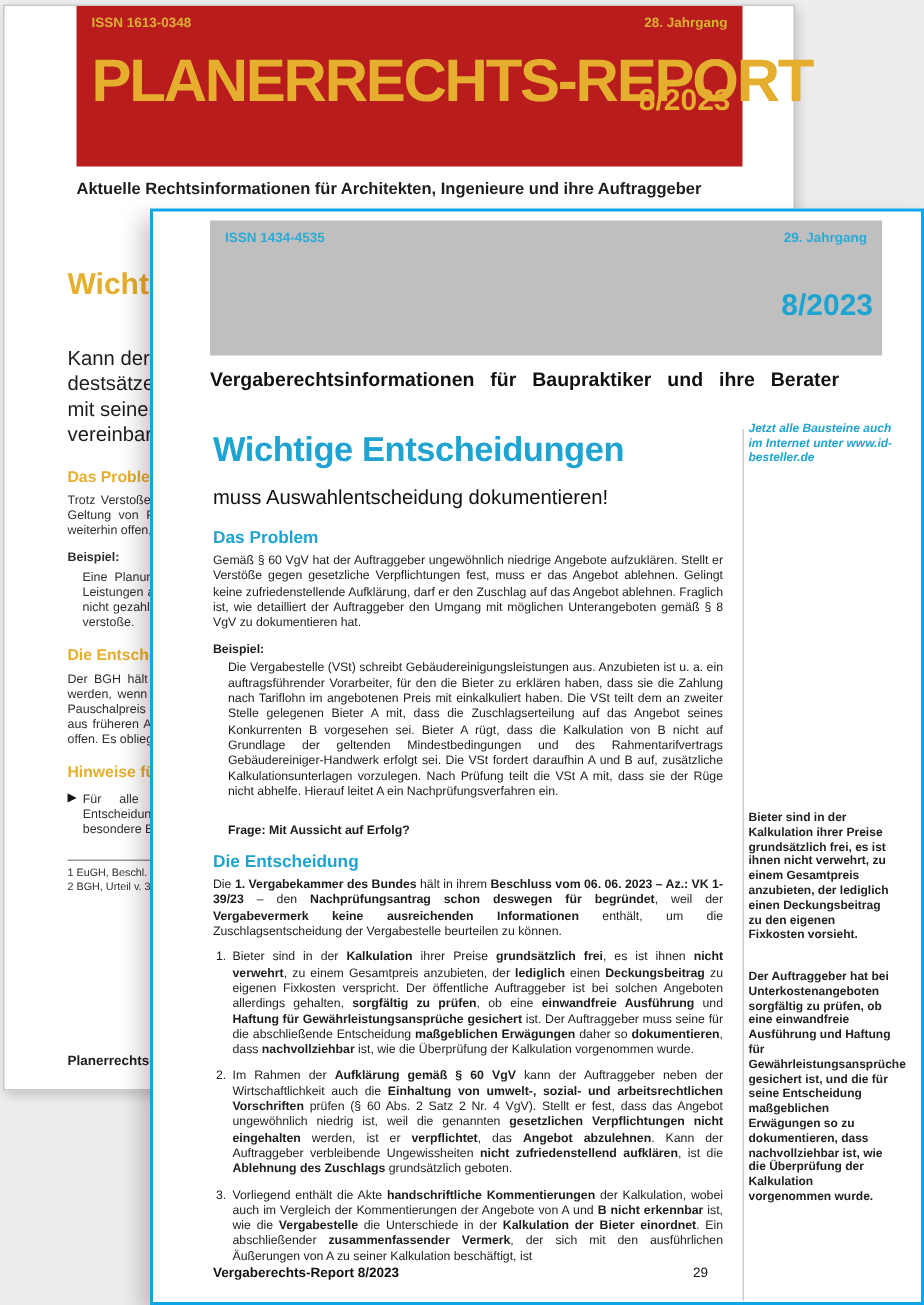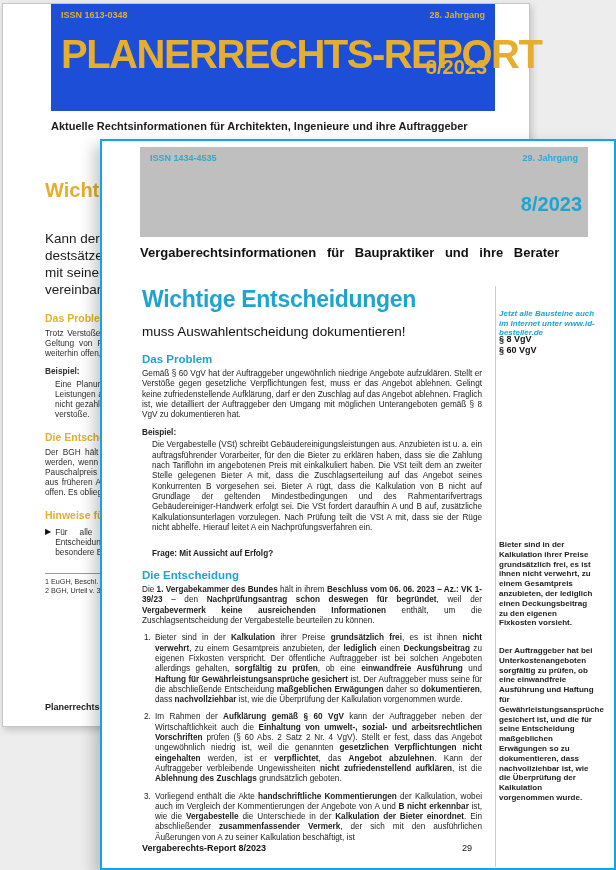--- a/index.html
+++ b/index.html
@@ -6,21 +6,21 @@
   body{
     width:616px;height:870px;position:relative;overflow:hidden;
     background:#ededed;
     font-family:"Liberation Sans",sans-serif;
     -webkit-font-smoothing:antialiased;
   }
   .page{position:absolute;background:#fff;}
   
   #back-page{left:2px;top:3px;width:526px;height:722px;z-index:1;
     border:1px solid #c6c6c6;box-shadow:2px 3px 7px rgba(0,0,0,.18);}
-  #back-band{position:absolute;left:48px;top:0;width:444px;height:107px;background:#1d4ed8;}
+  #back-band{position:absolute;left:48px;top:0;width:444px;height:107px;background:#b91c1c;}
   .band-issn{position:absolute;left:10px;top:6px;font-size:9px;font-weight:bold;}
   .band-vol{position:absolute;right:10px;top:6px;font-size:9px;font-weight:bold;}
   #back-band .band-issn,#back-band .band-vol{color:#dcae33;}
   #back-title{position:absolute;left:10px;top:28px;font-size:40px;font-weight:bold;
     letter-spacing:-1.5px;color:#e5ae2f;white-space:nowrap;}
   #back-issue{position:absolute;right:8px;top:52px;font-size:20px;font-weight:bold;color:#e5ae2f;}
   #back-tagline{position:absolute;left:48px;top:116px;width:460px;font-size:11px;font-weight:bold;color:#1c1c1c;}
   .y-head-big{color:#e5ae2f;font-size:20px;font-weight:bold;}
   .y-head{color:#e5ae2f;font-size:10.5px;font-weight:bold;}
   #back-content{position:absolute;left:42px;top:175px;width:420px;color:#2e2e2e;}
@@ -44,21 +44,21 @@
   #front-rule{position:absolute;left:393px;top:145px;width:1px;height:581px;background:#ccc;}
   #front-content{position:absolute;left:40px;top:145px;width:340px;color:#1c1c1c;}
   .c-head-big{color:#1fa4d1;font-size:23px;font-weight:bold;letter-spacing:-0.3px;}
   .c-head{color:#1fa4d1;font-size:11.5px;font-weight:bold;}
   #front-content .sub{font-size:13.5px;line-height:17px;margin-top:10px;color:#111;}
   .body-p{font-size:8.2px;line-height:10.3px;text-align:justify;}
   .bold-label{font-size:8.2px;font-weight:bold;}
   .oli{position:relative;padding-left:13px;margin-top:7px;}
   .oli .num{position:absolute;left:2px;top:0;font-size:8.2px;}
   
-  .m-promo{position:absolute;left:397px;top:168px;width:100px;color:#1fa4d1;
+  .m-promo{position:absolute;left:397px;top:140px;width:100px;color:#1fa4d1;
     font-size:8px;line-height:9.5px;font-weight:bold;font-style:italic;}
   .m-law{position:absolute;left:397px;top:193px;width:100px;font-size:9px;
     line-height:11px;font-weight:bold;color:#111;}
   .m-note{position:absolute;left:397px;width:96px;font-size:8px;line-height:9.8px;
     font-weight:bold;color:#222;}
   #m-note1{top:399px;}
   #m-note2{top:505px;}
   #front-footer-l{position:absolute;left:40px;top:702px;font-size:9px;font-weight:bold;color:#111;}
   #front-footer-r{position:absolute;left:360px;top:702px;font-size:9px;color:#111;}
   b{font-weight:bold;}
@@ -103,24 +103,20 @@
 <div class="page" id="front-page">
   <div id="front-band">
     <span class="band-issn">ISSN 1434-4535</span>
     <span class="band-vol">29. Jahrgang</span>
     <div id="front-issue">8/2023</div>
   </div>
   <div id="front-tagline">Vergaberechtsinformationen für Baupraktiker und ihre Berater</div>
   <div id="front-rule"></div>
 
   <div class="m-promo">Jetzt alle Bausteine auch im Internet unter www.id-besteller.de</div>
-  <div class="m-law">
-    <div>§ 8 VgV</div>
-    <div>§ 60 VgV</div>
-  </div>
   <div class="m-note" id="m-note1">Bieter sind in der Kalkulation ihrer Preise grundsätzlich frei, es ist ihnen nicht verwehrt, zu einem Gesamtpreis anzubieten, der lediglich einen Deckungsbeitrag zu den eigenen Fixkosten vorsieht.</div>
   <div class="m-note" id="m-note2">Der Auftraggeber hat bei Unterkostenangeboten sorgfältig zu prüfen, ob eine einwandfreie Ausführung und Haftung für Gewährleistungsansprüche gesichert ist, und die für seine Entscheidung maßgeblichen Erwägungen so zu dokumentieren, dass nachvollziehbar ist, wie die Überprüfung der Kalkulation vorgenommen wurde.</div>
 
   <div id="front-content">
     <div class="c-head-big">Wichtige Entscheidungen</div>
     <div class="sub">
       <div>muss Auswahlentscheidung dokumentieren!</div>
     </div>
     <div class="c-head" style="margin-top:13px">Das Problem</div>
     <div class="body-p" style="margin-top:4px">Gemäß § 60 VgV hat der Auftraggeber ungewöhnlich niedrige Angebote aufzuklären. Stellt er Verstöße gegen gesetzliche Verpflichtungen fest, muss er das Angebot ablehnen. Gelingt keine zufriedenstellende Aufklärung, darf er den Zuschlag auf das Angebot ablehnen. Fraglich ist, wie detailliert der Auftraggeber den Umgang mit möglichen Unterangeboten gemäß § 8 VgV zu dokumentieren hat.</div>

